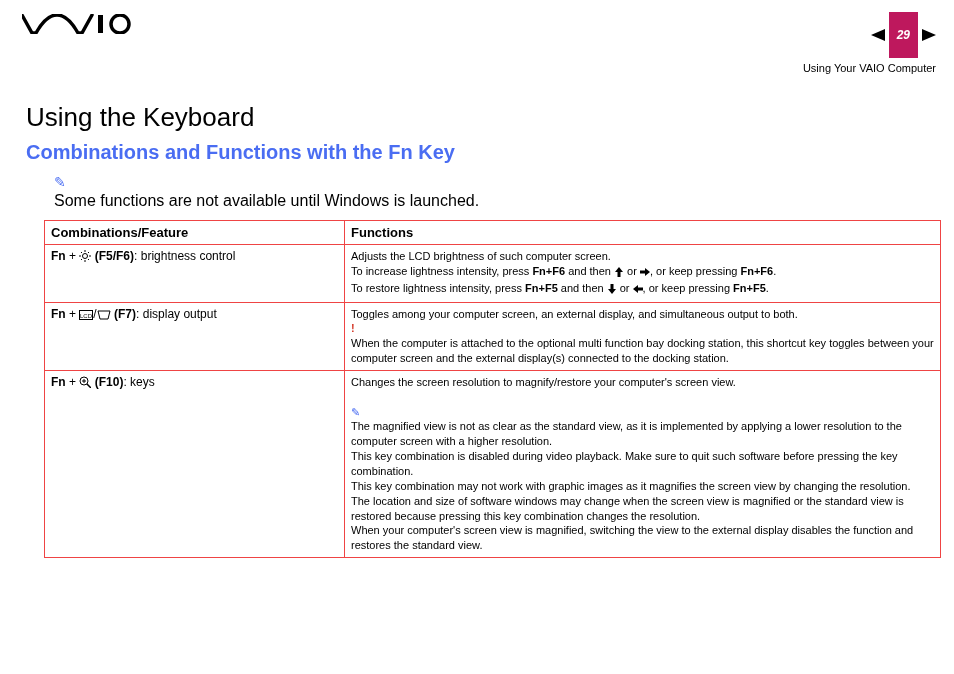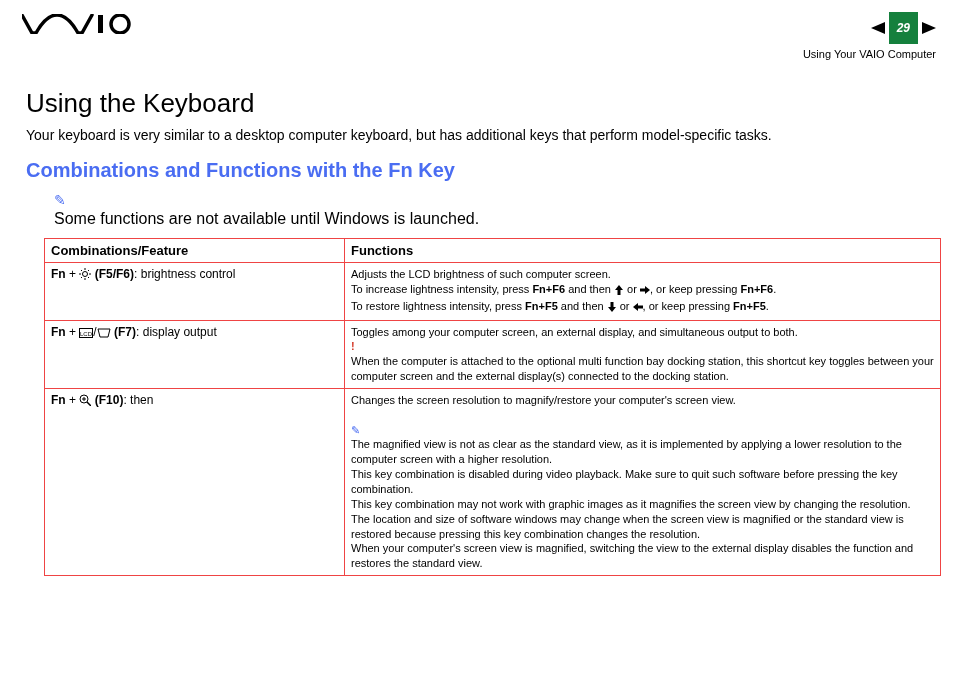--- a/index.html
+++ b/index.html
@@ -2,21 +2,21 @@
 <html><head>
 <meta charset="utf-8">
 <style>
   body{margin:0;font-family:Arial,Helvetica,sans-serif;color:#000;background:#fff}
   .page{width:954px;height:674px;position:relative;box-sizing:border-box;padding:12px 18px 0 22px}
   .topbar{display:flex;align-items:flex-start;justify-content:space-between;margin-bottom:28px}
   .logo{width:110px;margin-top:2px}
   .topright{text-align:right}
   .pagenav{display:flex;align-items:center;justify-content:flex-end;gap:4px;color:#000;font-weight:bold;font-style:italic;font-size:13px}
   .pagenav svg{display:block}
-  .pagebadge{background:#15803d;color:#fff;padding:9px 8px;font-weight:bold;font-style:italic;font-size:12px}
+  .pagebadge{background:#be185d;color:#fff;padding:16px 8px;font-weight:bold;font-style:italic;font-size:12px}
   .sectioncrumb{font-size:11px;font-weight:normal;margin-top:4px}
   .content{padding:0 4px}
   h1{font-weight:normal;font-size:26px;margin:0 0 8px 0}
   .intro{font-size:14px;margin:0 0 16px 0}
   h2{font-weight:bold;font-size:20px;color:#4a6df2;margin:0 0 10px 0}
   .pencil{color:#4a6df2;font-size:14px;margin-left:28px}
   .note{font-size:16px;margin:2px 0 10px 28px}
   table{width:896px;border-collapse:collapse;margin-left:18px;table-layout:fixed}
   th,td{border:1px solid #ef4444;vertical-align:top;text-align:left;padding:4px 6px}
   th{font-size:13px;font-weight:bold}
@@ -54,21 +54,20 @@
               <polygon points="0,0 0,12 14,6" fill="#000"></polygon>
             </svg>
       </span>
     </div>
     <div class="sectioncrumb">Using Your VAIO Computer</div>
   </div>
 </div>
 
 <div class="content">
   <h1>Using the Keyboard</h1>
-  <p class="intro">Your keyboard is very similar to a desktop computer keyboard, but has additional keys that perform model-specific tasks.</p>
   <h2>Combinations and Functions with the Fn Key</h2>
   <div class="pencil">✎</div>
   <div class="note">Some functions are not available until Windows is launched.</div>
 
   <table>
     <colgroup>
           <col class="c1">
           <col class="c2">
         </colgroup>
     <tbody>
@@ -130,21 +129,21 @@
 
     <tr>
       <td class="fnlabel">
         <b>Fn</b> + 
         <span class="icon"><svg width="12" height="12">
                   <circle cx="5" cy="5" r="4" fill="none" stroke="#000"></circle>
                   <line x1="8" y1="8" x2="12" y2="12" stroke="#000" stroke-width="1.5"></line>
                   <line x1="5" y1="3" x2="5" y2="7" stroke="#000"></line>
                   <line x1="3" y1="5" x2="7" y2="5" stroke="#000"></line>
                 </svg></span>
-        <b>(F10)</b><span>: then</span>
+        <b>(F10)</b><span>: keys</span>
       </td>
       <td class="cell-small">
         <span>Changes the screen resolution to magnify/restore your computer's screen view.</span><br><br>
         <span class="pencil-inline">✎</span><br>
         <span>The magnified view is not as clear as the standard view, as it is implemented by applying a lower resolution to the computer screen with a higher resolution.</span><br>
         <span>This key combination is disabled during video playback. Make sure to quit such software before pressing the key combination.</span><br>
         <span>This key combination may not work with graphic images as it magnifies the screen view by changing the resolution.</span><br>
         <span>The location and size of software windows may change when the screen view is magnified or the standard view is restored because pressing this key combination changes the resolution.</span><br>
         <span>When your computer's screen view is magnified, switching the view to the external display disables the function and restores the standard view.</span>
       </td>

